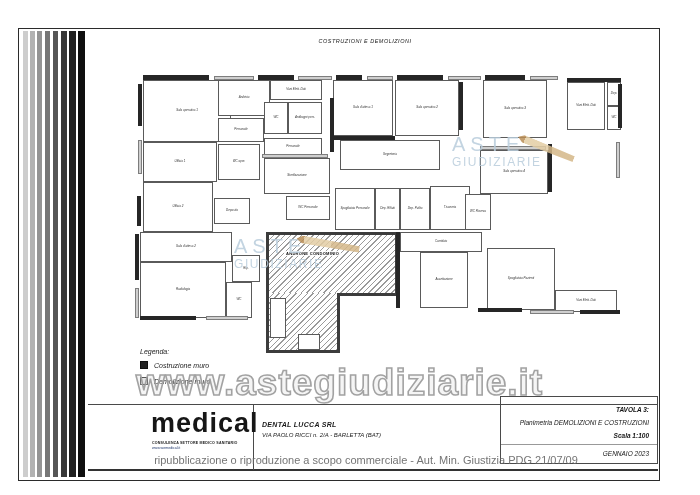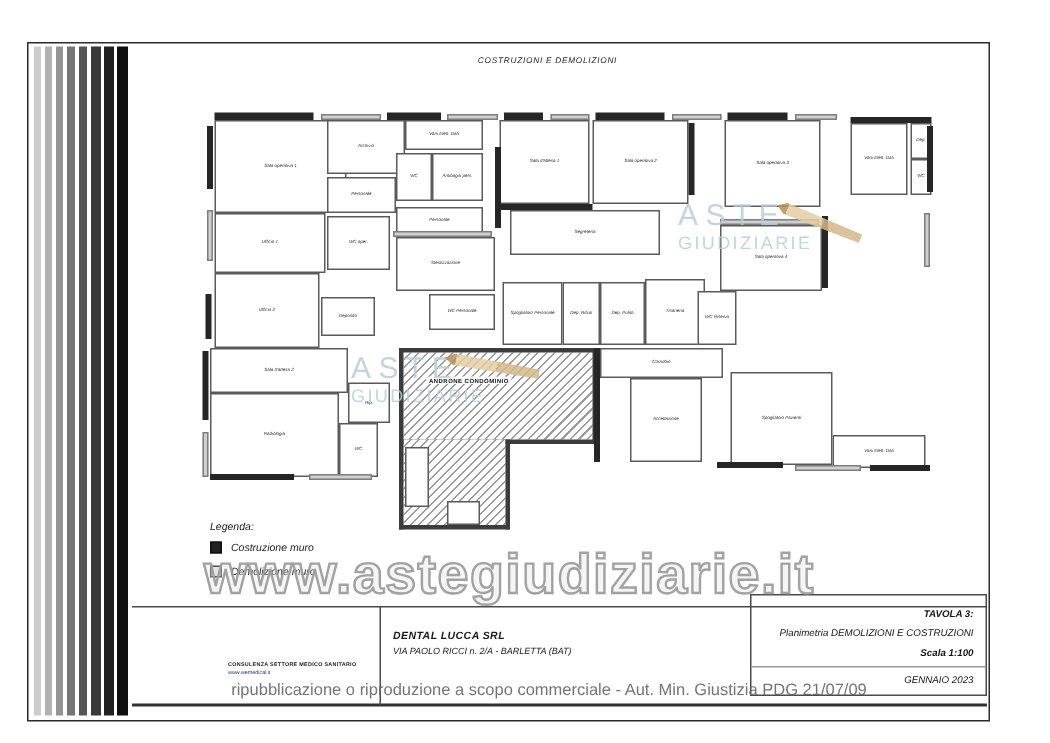--- a/index.html
+++ b/index.html
@@ -252,20 +252,21 @@
       <span class="legend-label">Demolizione muro</span>
     </div>
   </div>
 
   <div class="wm-big">www.astegiudiziarie.it</div>
 
   <div class="band-top"></div>
   <div class="band-bottom"></div>
   <div class="vline1"></div>
 
+  <div class="logo-brand">medical</div>
   <div class="logo-cap1">CONSULENZA SETTORE MEDICO SANITARIO</div>
   <div class="logo-cap2">www.wemedical.it</div>
 
   <div class="company">DENTAL LUCCA SRL</div>
   <div class="address">VIA PAOLO RICCI n. 2/A - BARLETTA (BAT)</div>
 
   <div class="tblock">
     <div class="tb-row tb-tavola">TAVOLA 3:</div>
     <div class="tb-row tb-subject">Planimetria DEMOLIZIONI E COSTRUZIONI</div>
     <div class="tb-row tb-scale">Scala 1:100</div>

